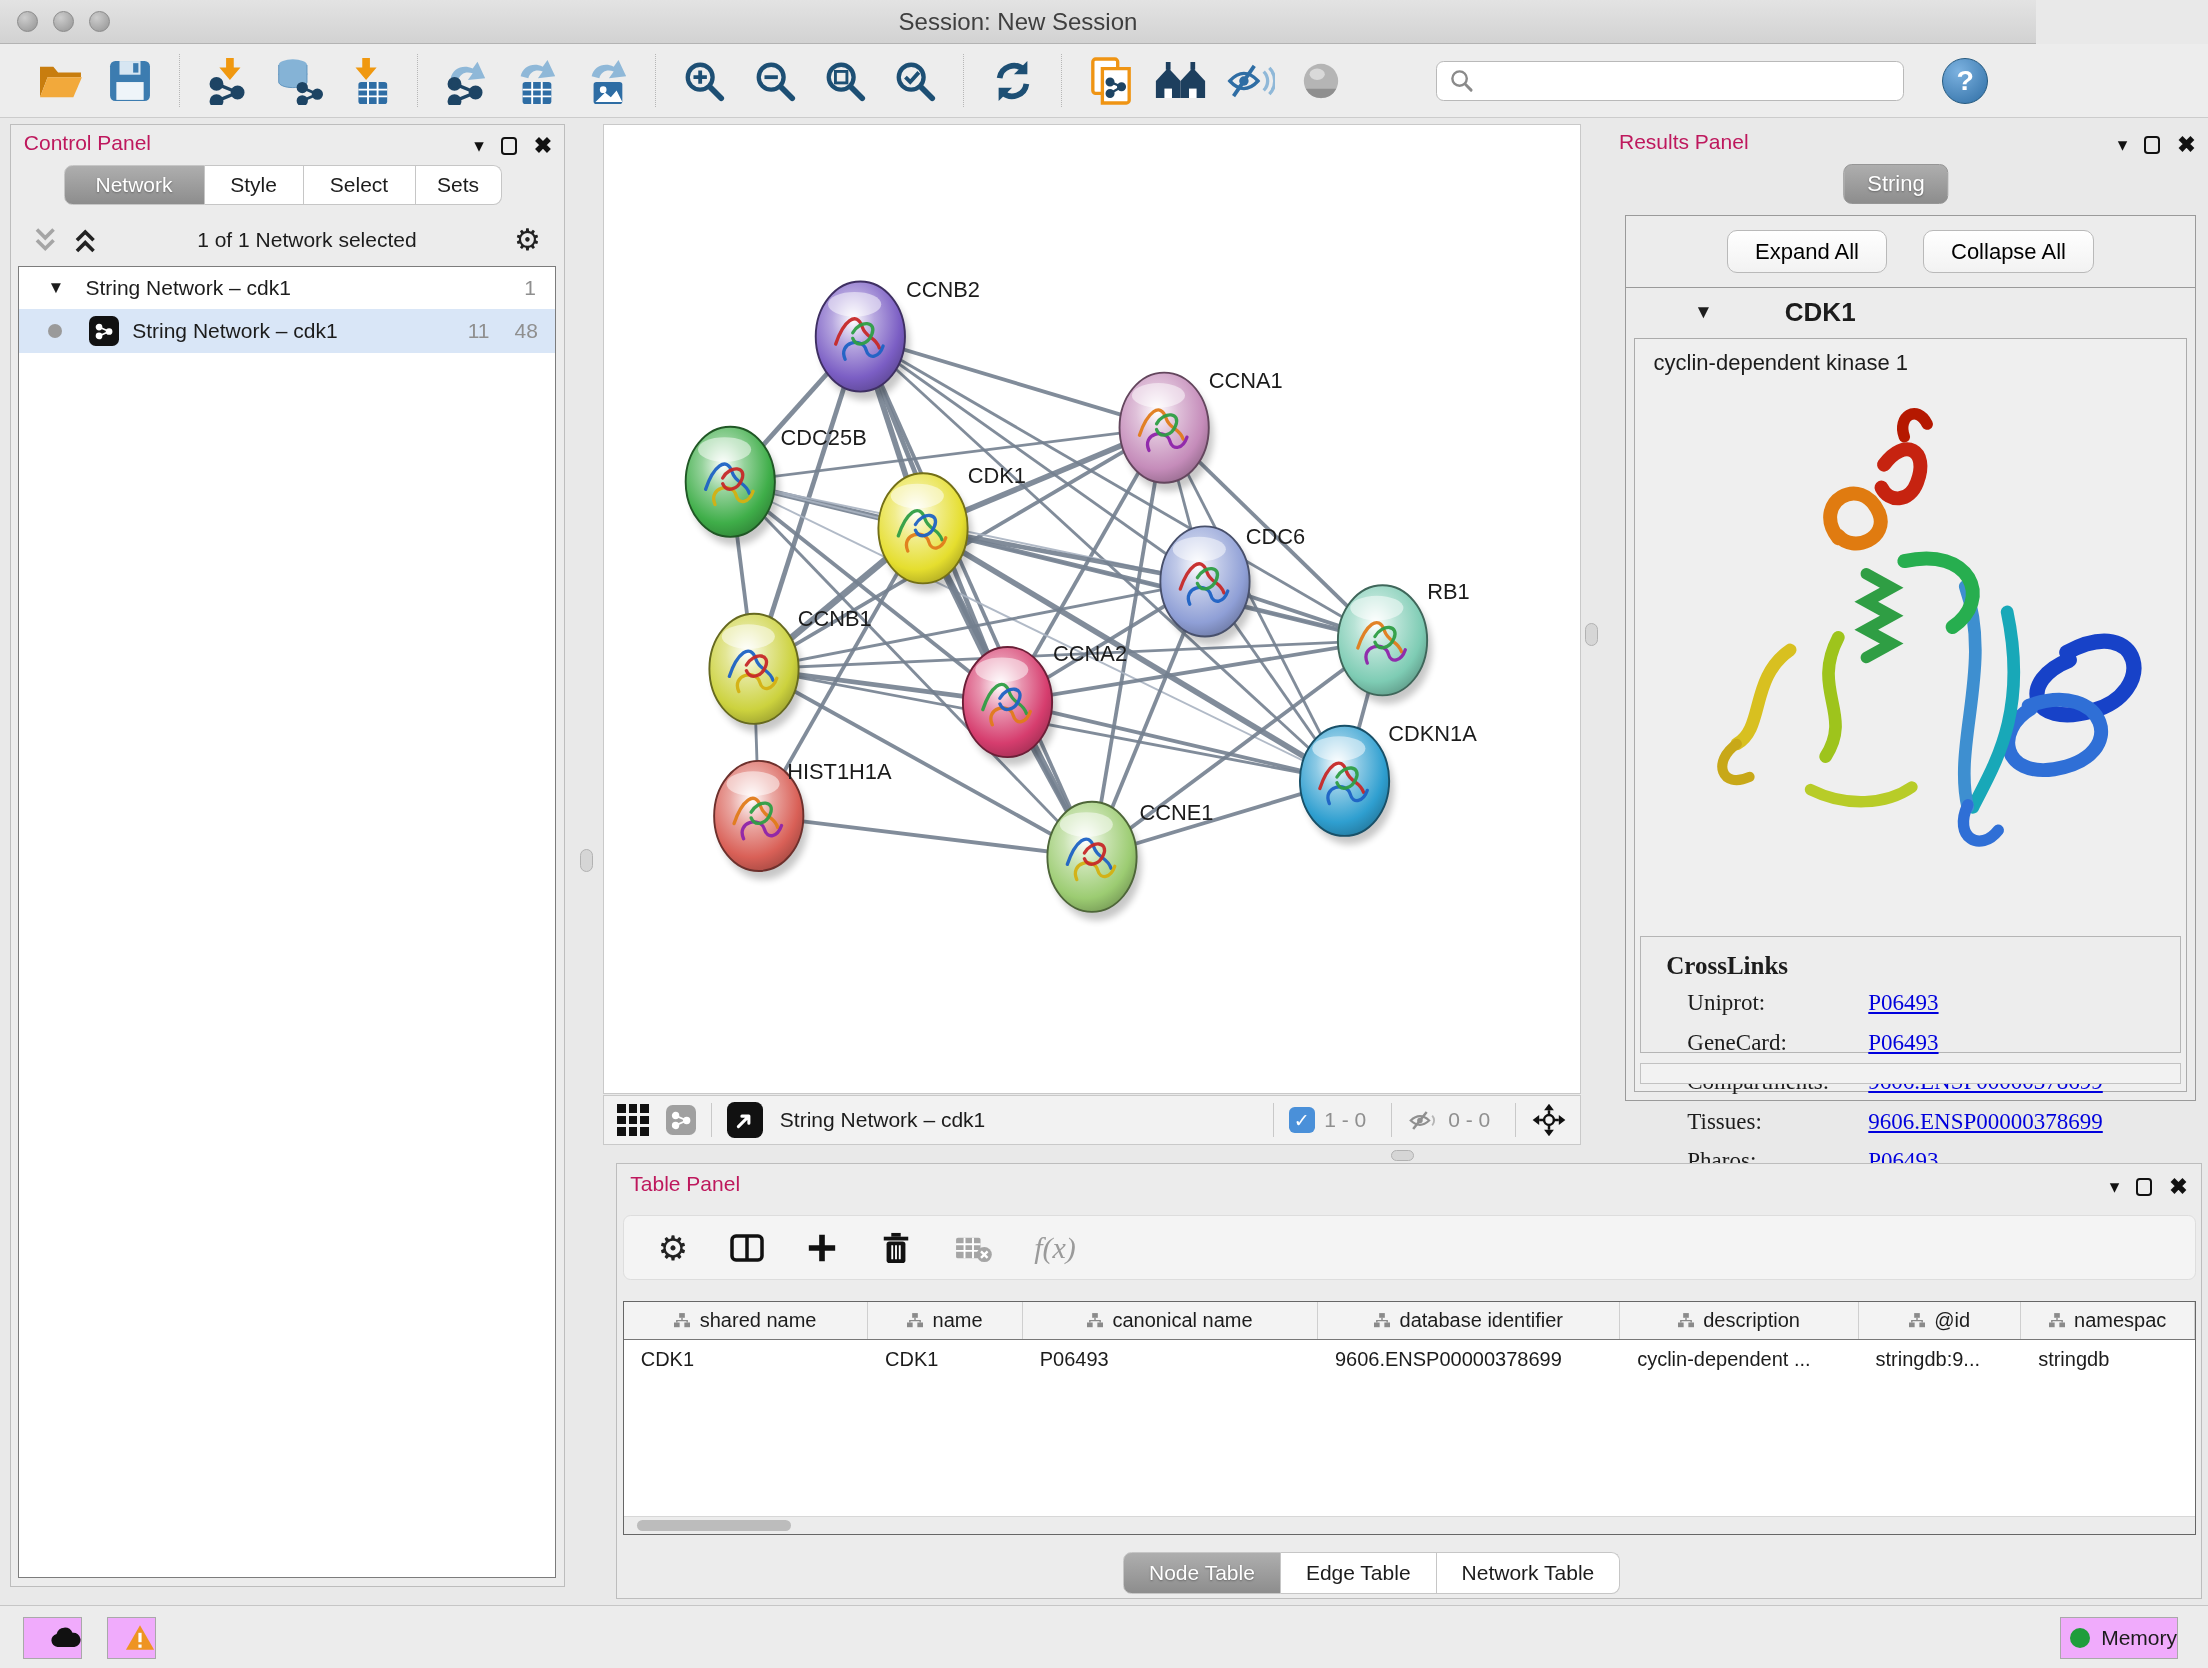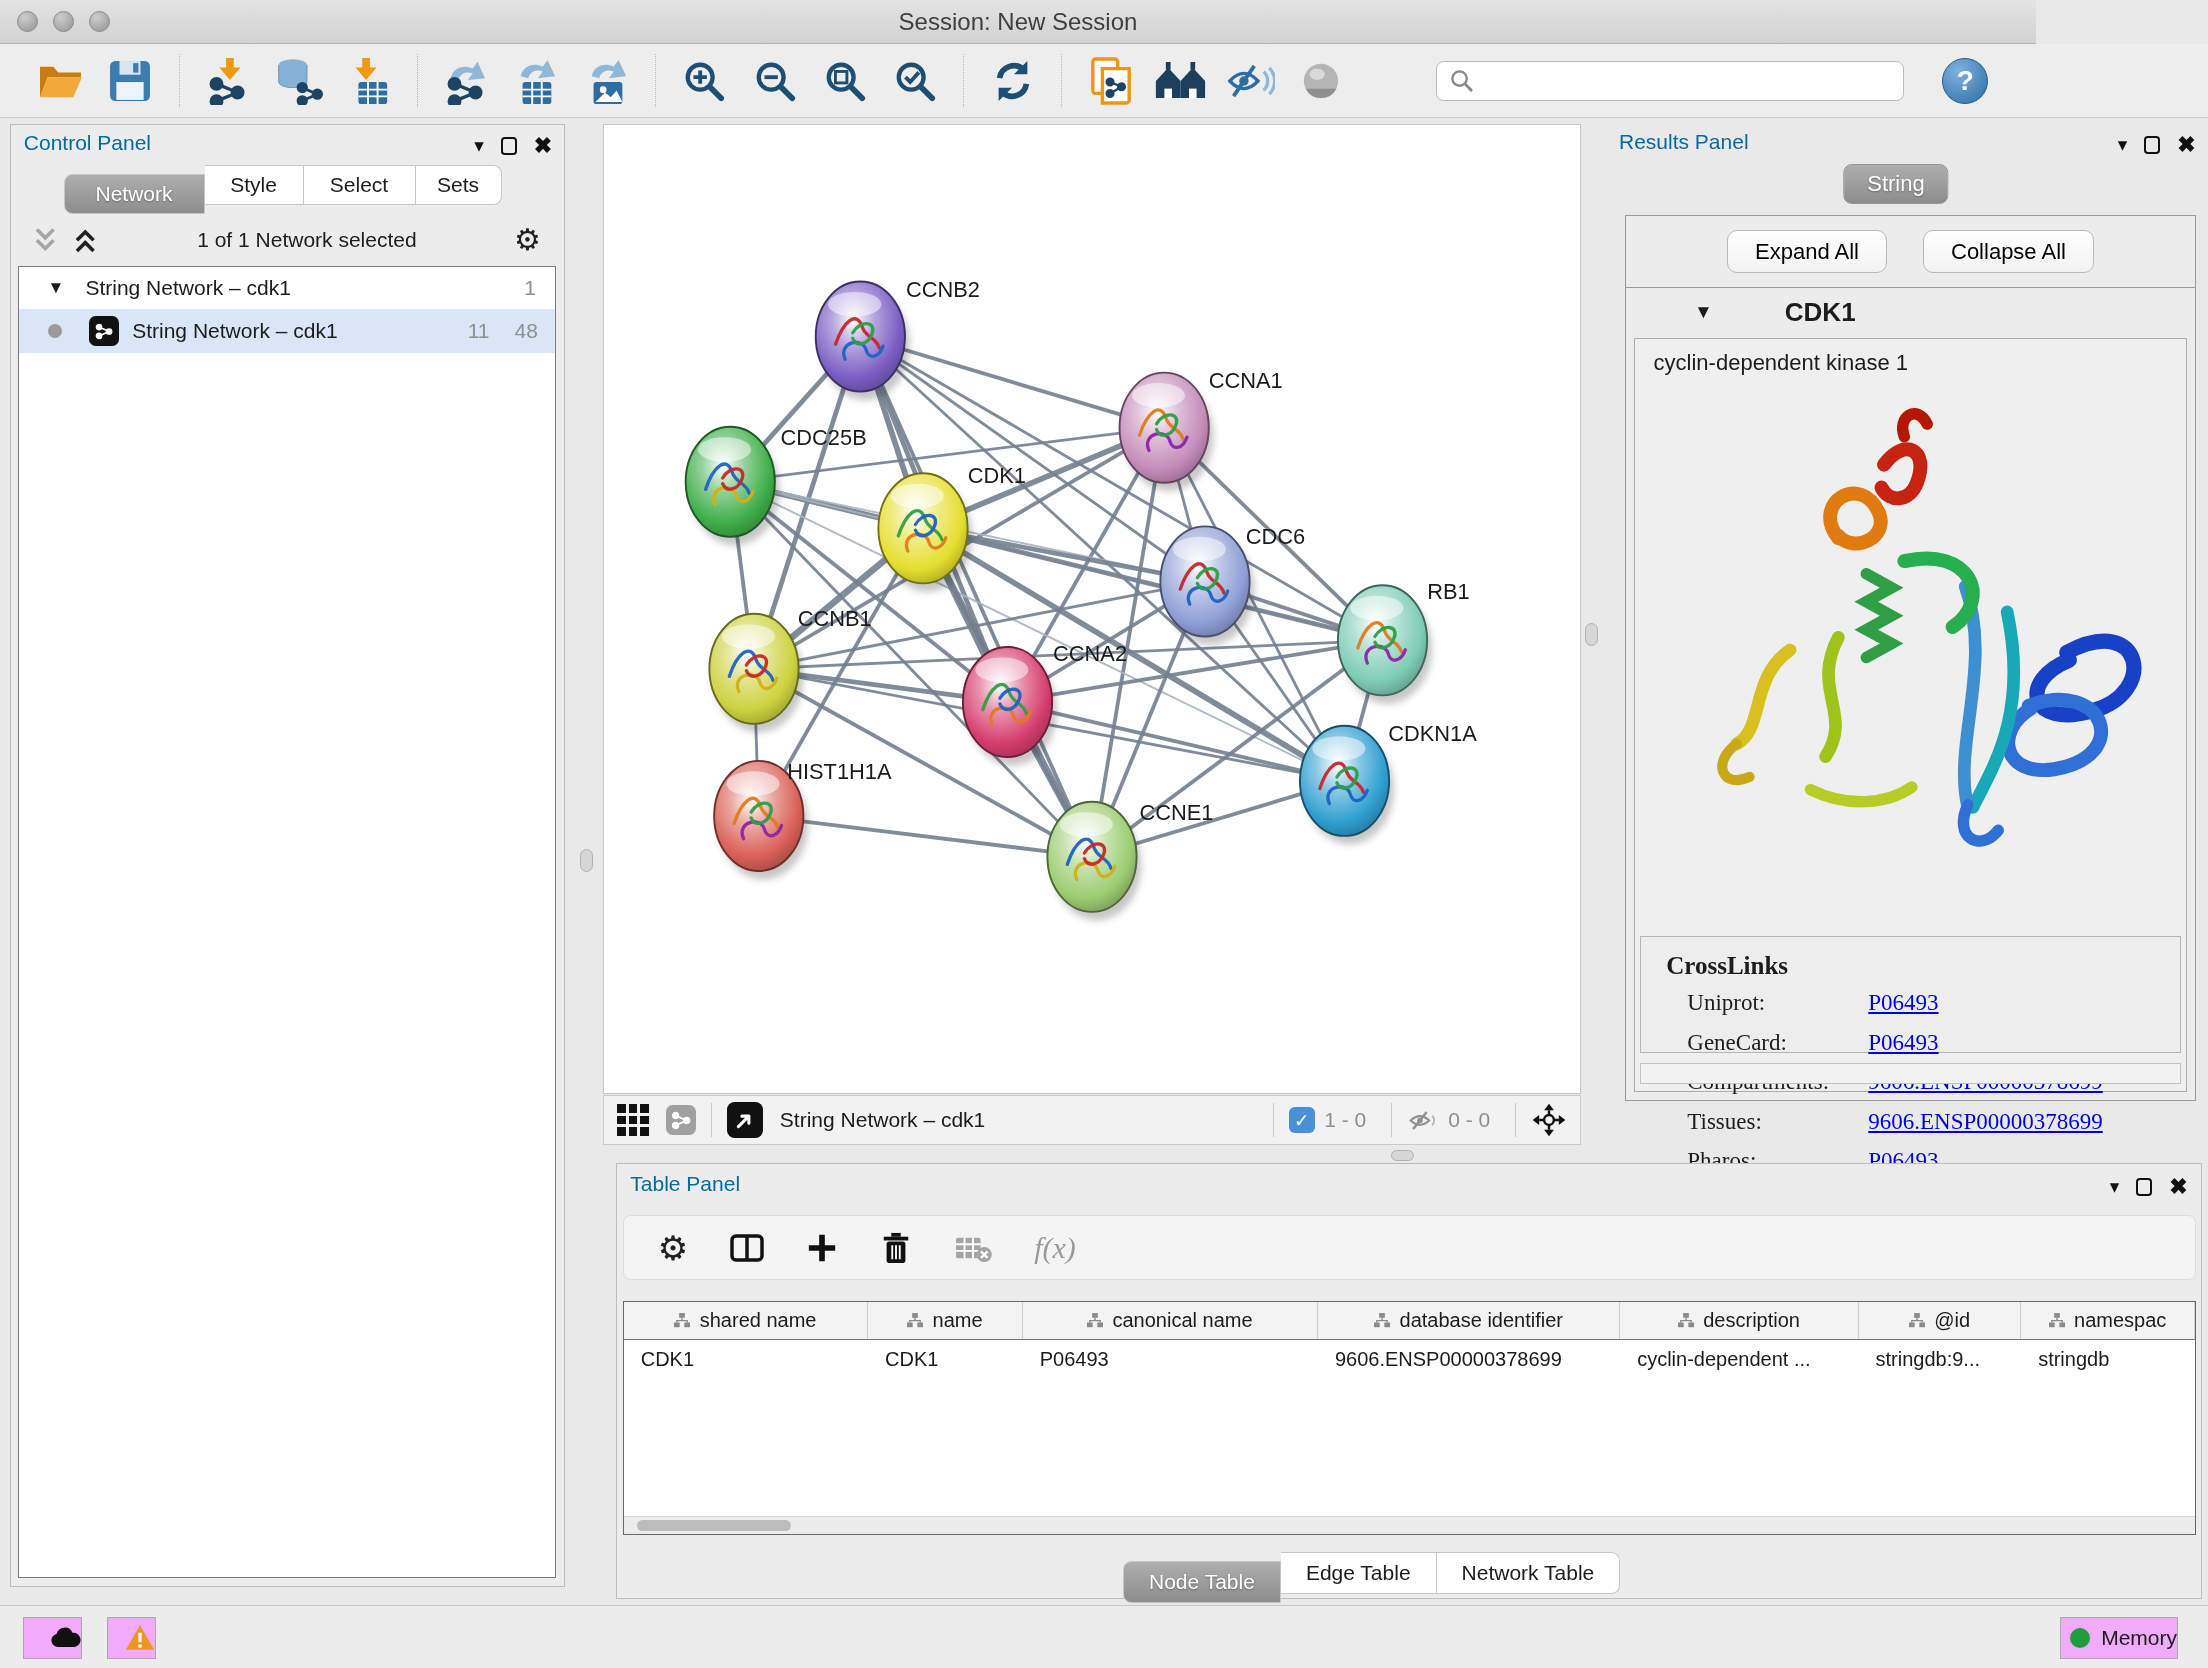--- a/index.html
+++ b/index.html
@@ -21,35 +21,35 @@
   .tsep { width:0; height:53px; border-left:1.9px dotted #b6b6b6; margin:0 13.3px; }
   .searchbox { margin-left:80px; width:468px; height:40px; background:#fff; border:1px solid #b9b9b9;
     border-radius:7.6px; display:flex; align-items:center; padding:0 11.4px; }
   .searchbox input { border:none; outline:none; font-size:20px; width:399px; background:transparent;
     font-family:"Liberation Sans",sans-serif; }
   .helpbtn { margin-left:38px; width:46px; height:46px; border-radius:50%;
     background:radial-gradient(circle at 35% 28%, #7cb2e0, #2e6da4); border:1px solid #24597f;
     color:#fff; font-size:28.5px; font-weight:bold; display:flex; align-items:center; justify-content:center; }
 
   
-  .phead { position:absolute; height:32px; display:flex; align-items:center; font-size:21px; color:#0369a1; }
+  .phead { position:absolute; height:32px; display:flex; align-items:center; font-size:21px; color:#be185d; }
   .ph-icons { position:absolute; display:flex; gap:17px; align-items:center; }
   .chev { font-size:19px; color:#111; }
   .floatbox { width:16px; height:18px; border:2.4px solid #111; border-radius:3.8px; display:inline-block; }
   .closex { font-size:22px; font-weight:bold; color:#111; }
 
   
   .cp { position:absolute; left:9.5px; top:124px; width:555px; height:1463px; background:#ececec;
     border:1px solid #bdbdbd; }
   .cp-tabs { position:absolute; top:40px; left:53px; display:flex; }
   .tab { height:40px; display:flex; align-items:center; justify-content:center; background:#fff;
     border:1px solid #c6c6c6; border-left:none; font-size:21px; }
   .tab:first-child { border-left:1px solid #c6c6c6; border-radius:8.6px 0 0 8.6px; }
   .tab:last-child { border-radius:0 8.6px 8.6px 0; }
-  .tab.sel { background:linear-gradient(#aeaeae,#8d8d8d); color:#fff; text-shadow:0 1px 1.9px #666;margin-top:9px; }
+  .tab.sel { background:linear-gradient(#aeaeae,#8d8d8d); color:#fff; text-shadow:0 1px 1.9px #666; }
   .netbar { position:absolute; top:95px; left:7.6px; right:7.6px; height:40px; display:flex; align-items:center; }
   .netbar .cap { flex:1; text-align:center; font-size:21px; }
   .gearchar { font-size:30px; color:#222; line-height:1; }
   .tree { position:absolute; top:141px; left:7.6px; right:7.6px; bottom:7.6px; background:#fff; border:1.9px solid #7c7c7c; }
   .trow { display:flex; align-items:center; font-size:21px; }
   .trow1 { height:42px; padding-left:28.5px; }
   .trow2 { height:44px; background:#d9e6f7; padding-left:28.5px; }
   .tcount { color:#8f8f8f; }
   .bullet { width:14.3px; height:14.3px; border-radius:50%; background:#9a9a9a; }
   .sharesq { width:30px; height:30px; border-radius:6.7px; background:#111; display:flex; align-items:center; justify-content:center; }

